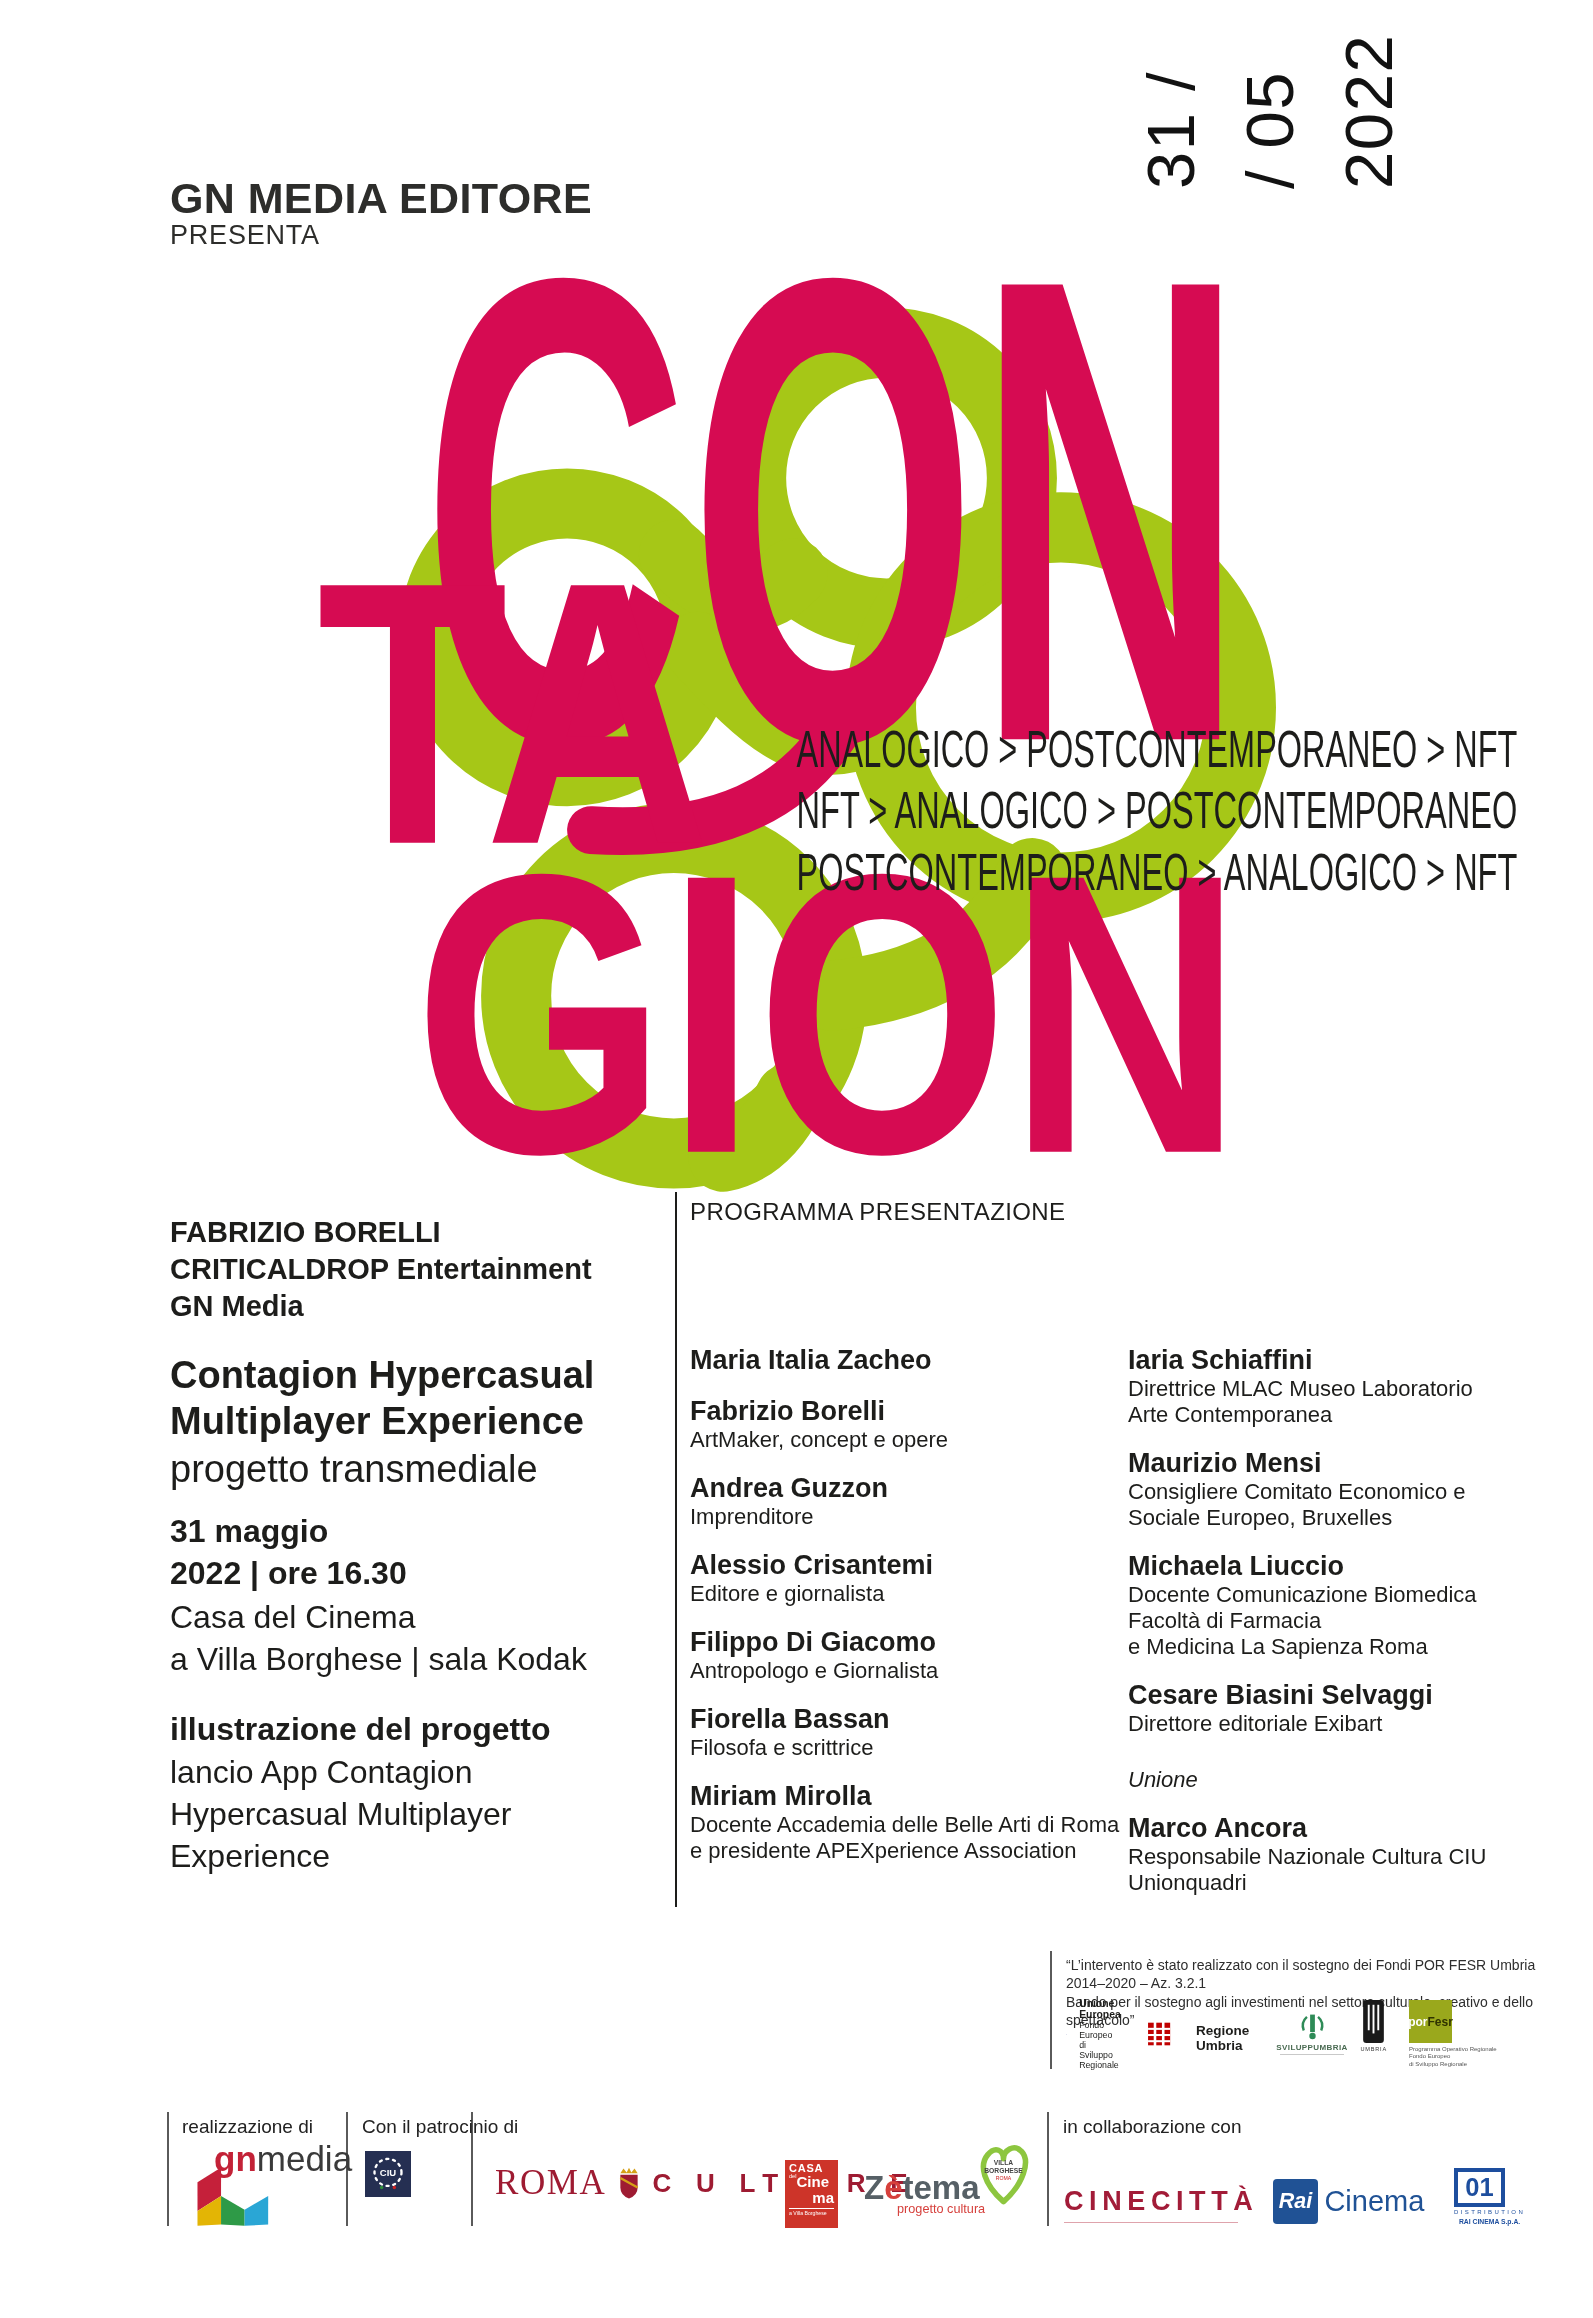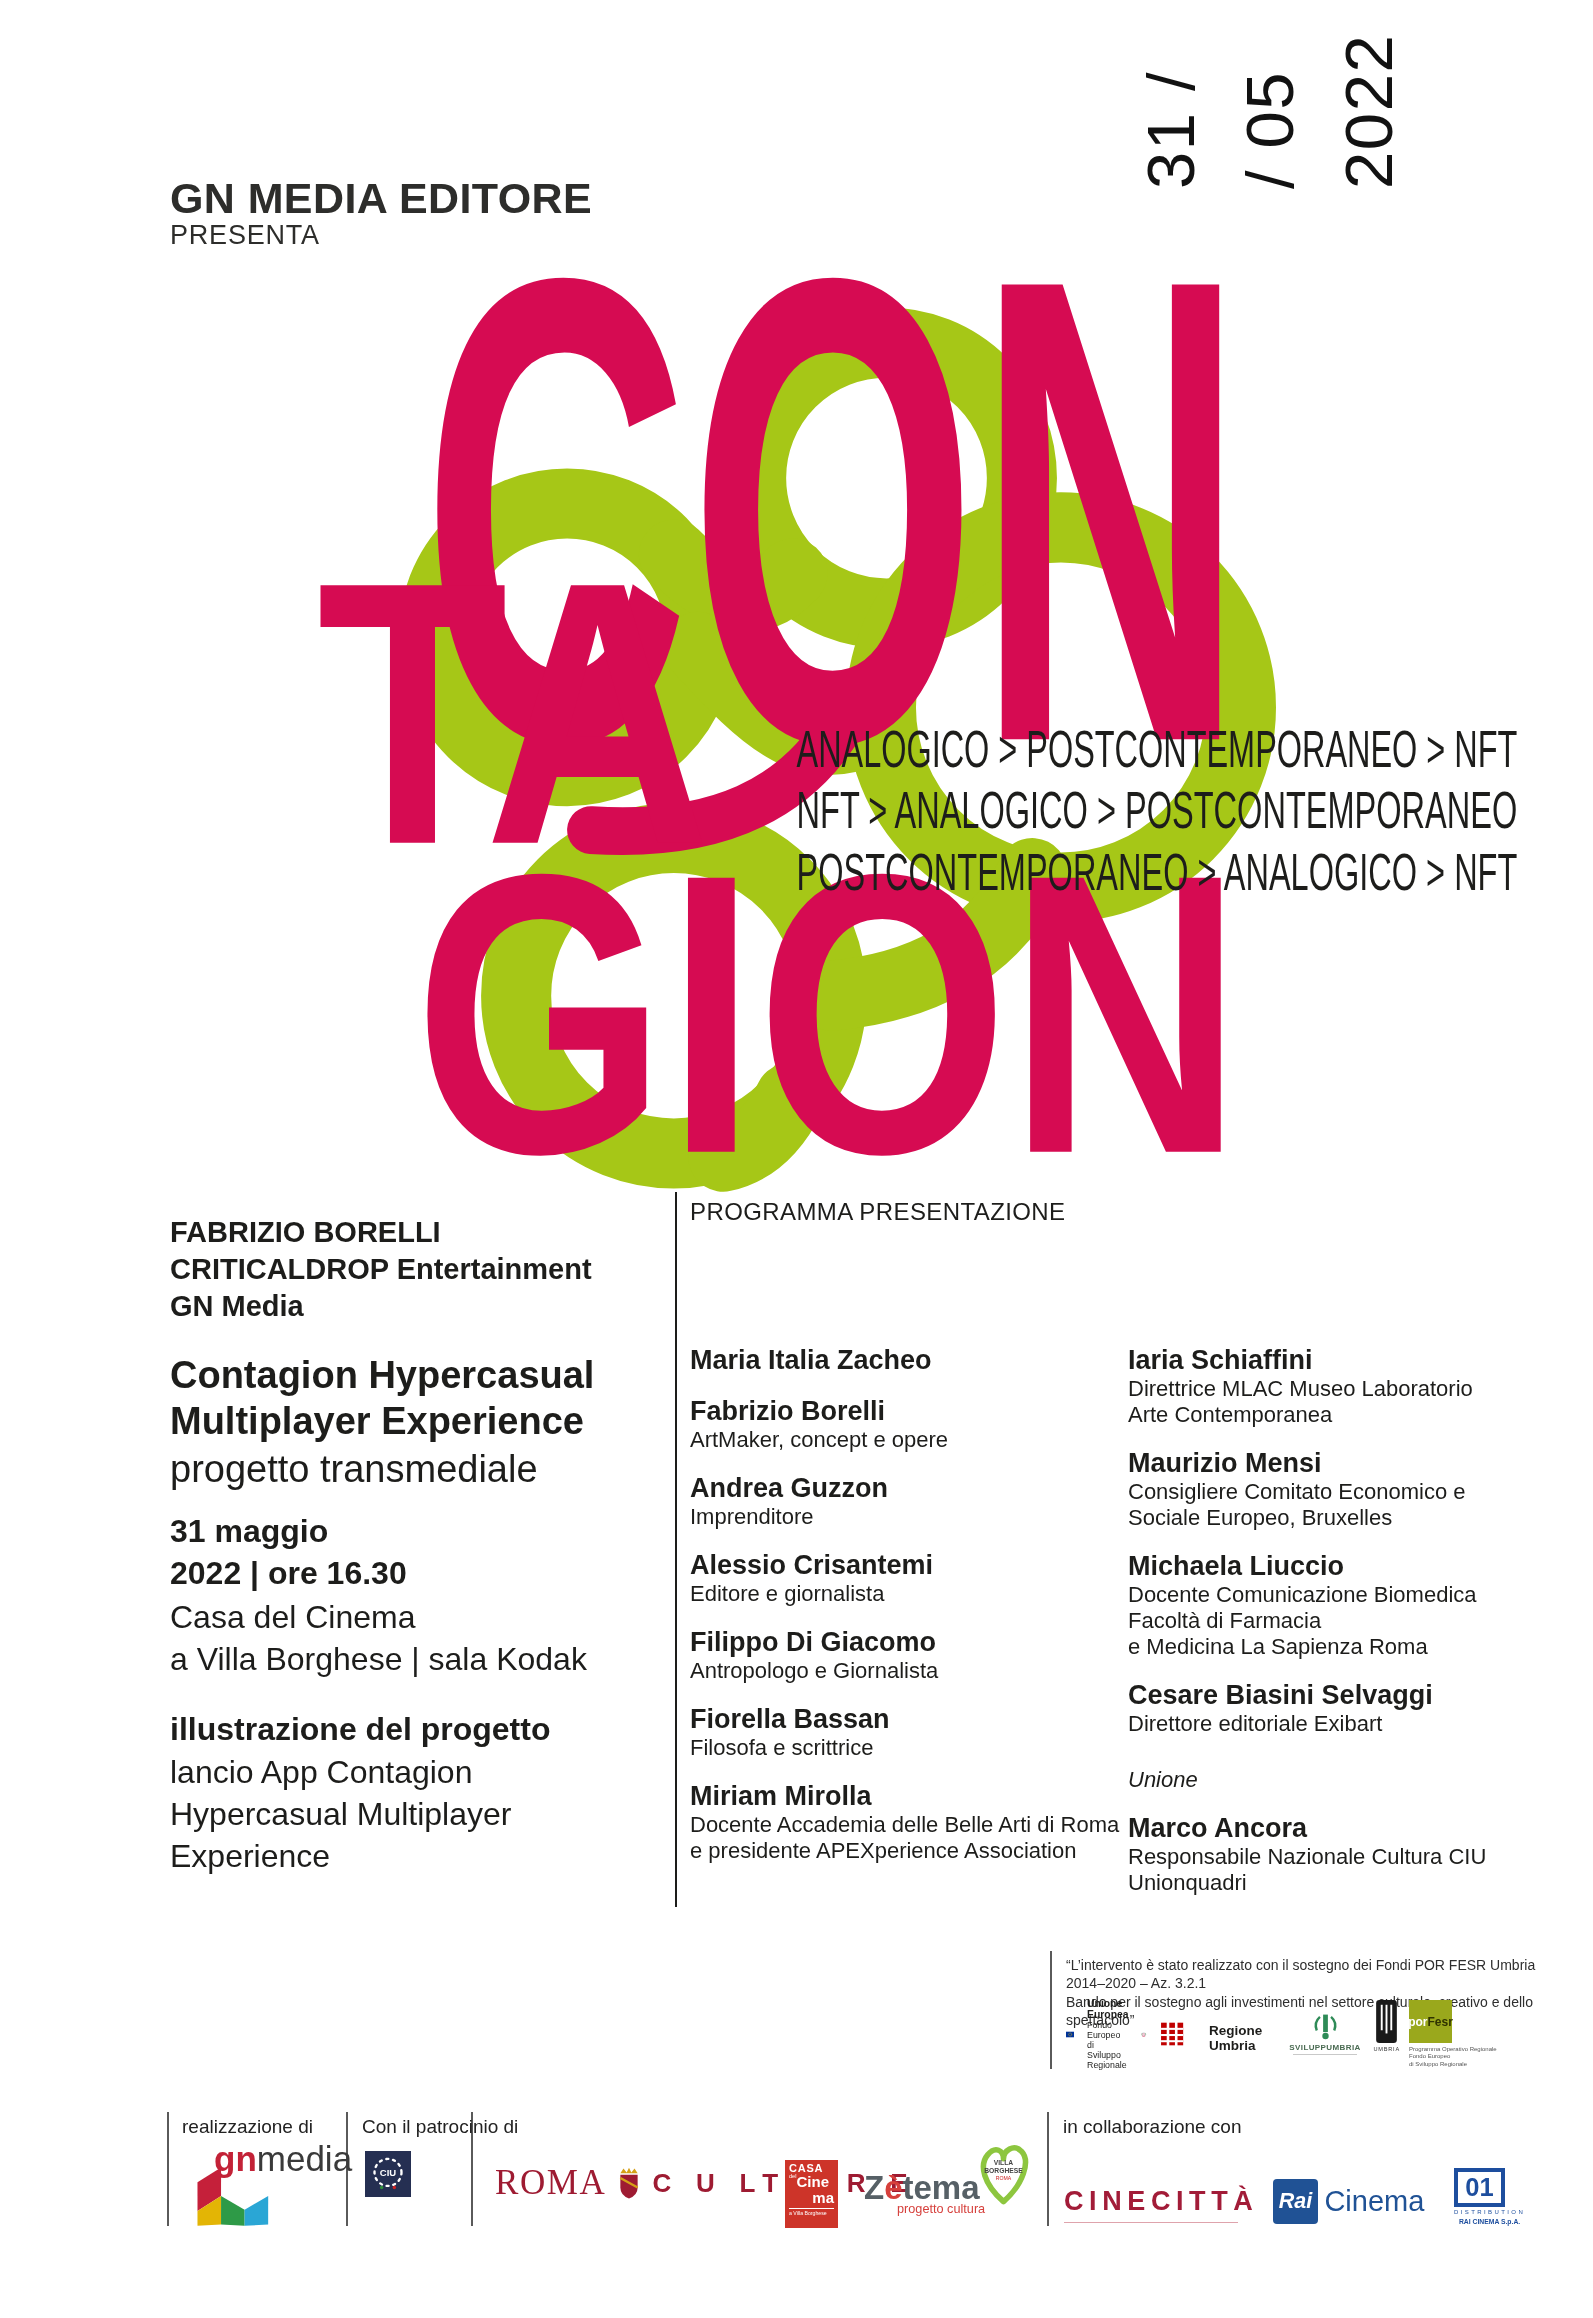--- a/index.html
+++ b/index.html
@@ -229,21 +229,21 @@
     <svg width="27" height="27" viewBox="0 0 34 34">
       <rect x="14" y="2" width="6" height="22" fill="#2e8b57"></rect>
       <circle cx="17" cy="29" r="4" fill="#2e8b57"></circle>
       <path d="M 6,22 Q 2,12 10,5" fill="none" stroke="#2e8b57" stroke-width="3"></path>
       <path d="M 28,22 Q 32,12 24,5" fill="none" stroke="#2e8b57" stroke-width="3"></path>
     </svg>
     <div class="svu-label">SVILUPPUMBRIA</div>
     <div style="width:64px;height:1.6px;background:#c9c9c9;margin:2.4px auto 0"></div>
   </div>
 
-  <div style="display:flex;gap:9px;align-items:flex-start">
+  <div style="display:flex;gap:22px;align-items:flex-start">
     <div style="text-align:center">
       <svg width="21" height="43" viewBox="0 0 26 54">
         <rect width="26" height="54" rx="4" fill="#1a1a1a"></rect>
         <g stroke="#fff" stroke-width="2.4">
           <line x1="7" y1="6" x2="7" y2="38"></line>
           <line x1="13" y1="6" x2="13" y2="42"></line>
           <line x1="19" y1="6" x2="19" y2="38"></line>
         </g>
       </svg>
       <div class="umbria-sub">UMBRIA</div>

